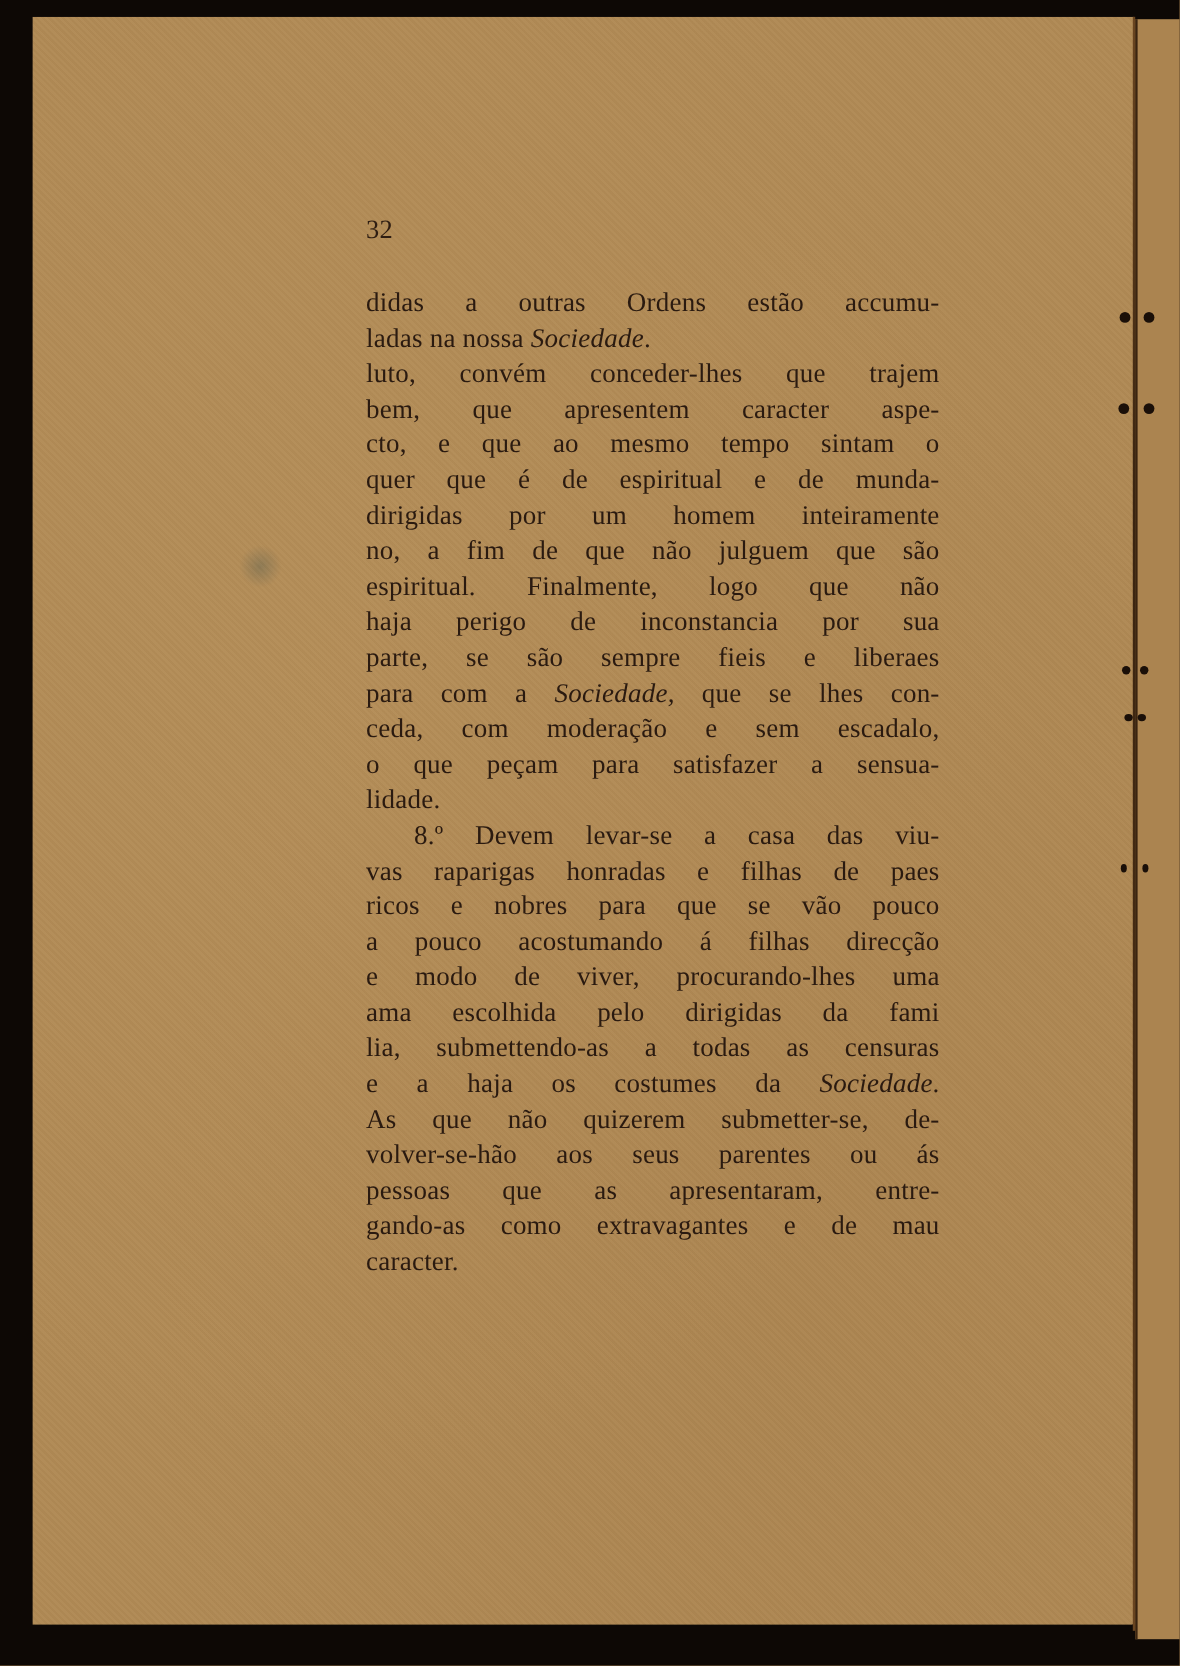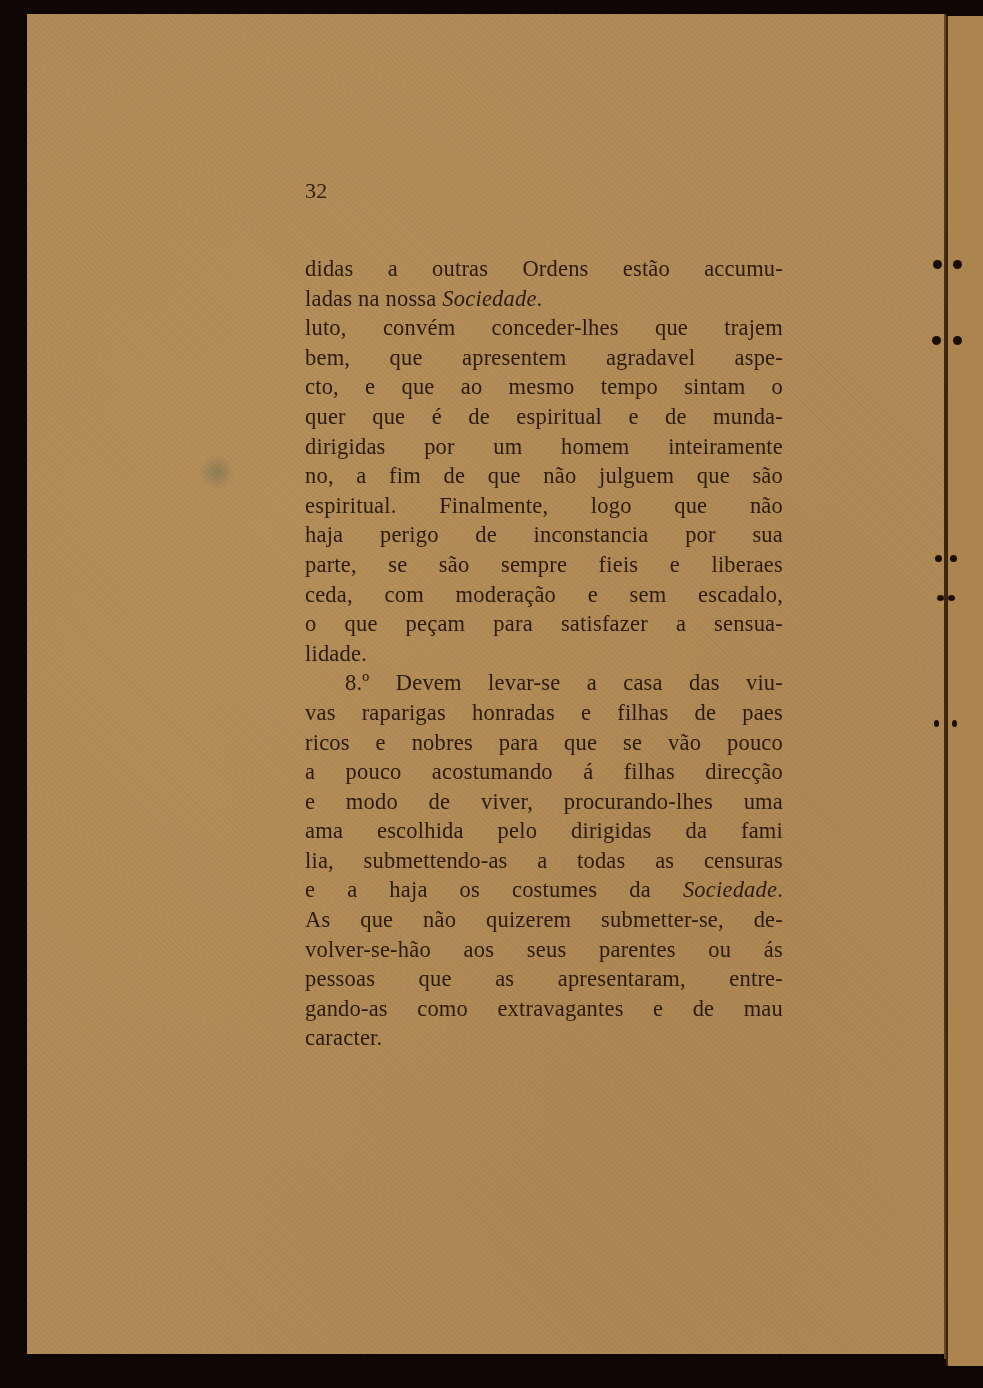--- a/index.html
+++ b/index.html
@@ -42,21 +42,21 @@
       background: radial-gradient(circle, rgba(110,105,80,0.55), rgba(0,0,0,0) 70%);
     }
     .text-block {
       position: absolute; left: 305px; top: 177px; width: 478px;
       color: #2a1a10;
       font-size: 22.5px;
       line-height: 29.6px;
       letter-spacing: 0.2px;
     }
     .page-number {
-      font-size: 22px; line-height: 28px; margin-bottom: 49px; color: #2e1d12;
+      font-size: 22px; line-height: 28px; margin-bottom: 32px; color: #2e1d12;
     }
     .line {
       display: block; white-space: nowrap; text-align: justify;
       text-align-last: justify; height: 29.6px;
     }
     .line.last { text-align-last: left; }
     .indent { padding-left: 40px; }
     .ital { font-style: italic; }
   </style>
 </head>
@@ -79,28 +79,29 @@
   <div class="stitch" style="left:948px;top:595px;width:7px;height:6px"></div>
   <div class="stitch" style="left:934px;top:720px;width:5px;height:7px"></div>
   <div class="stitch" style="left:952px;top:720px;width:5px;height:7px"></div>
 
   <div class="text-block">
     <div class="page-number">32</div>
     <div id="lines">
         <span class="line"><span>didas a outras Ordens estão accumu-</span></span>
         <span class="line last"><span>ladas na nossa </span><span class="ital">Sociedade</span><span>.</span></span>
         <span class="line"><span>luto, convém conceder-lhes que trajem</span></span>
-        <span class="line"><span>bem, que apresentem agradavel aspe-</span></span>
+        <span class="line"><span>bem, que apresentem caracter aspe-</span></span>
         <span class="line"><span>cto, e que ao mesmo tempo sintam o</span></span>
         <span class="line"><span>quer que é de espiritual e de munda-</span></span>
         <span class="line"><span>dirigidas por um homem inteiramente</span></span>
         <span class="line"><span>no, a fim de que não julguem que são</span></span>
         <span class="line"><span>espiritual. Finalmente, logo que não</span></span>
         <span class="line"><span>haja perigo de inconstancia por sua</span></span>
         <span class="line"><span>parte, se são sempre fieis e liberaes</span></span>
+        <span class="line"><span>para com a </span><span class="ital">Sociedade,</span><span> que se lhes con-</span></span>
         <span class="line"><span>ceda, com moderação e sem escadalo,</span></span>
         <span class="line"><span>o que peçam para satisfazer a sensua-</span></span>
         <span class="line last"><span>lidade.</span></span>
         <span class="line indent"><span>8.º Devem levar-se a casa das viu-</span></span>
         <span class="line"><span>vas raparigas honradas e filhas de paes</span></span>
         <span class="line"><span>ricos e nobres para que se vão pouco</span></span>
         <span class="line"><span>a pouco acostumando á filhas direcção</span></span>
         <span class="line"><span>e modo de viver, procurando-lhes uma</span></span>
         <span class="line"><span>ama escolhida pelo dirigidas da fami</span></span>
         <span class="line"><span>lia, submettendo-as a todas as censuras</span></span>

